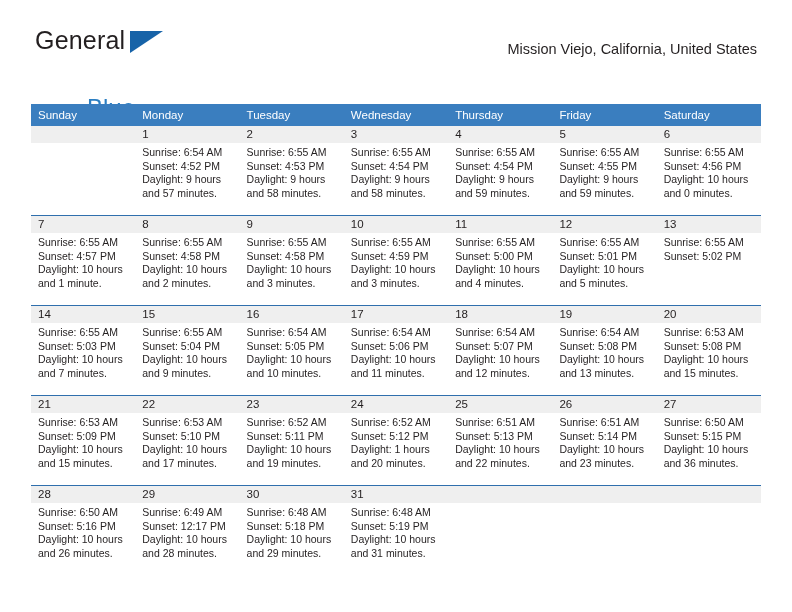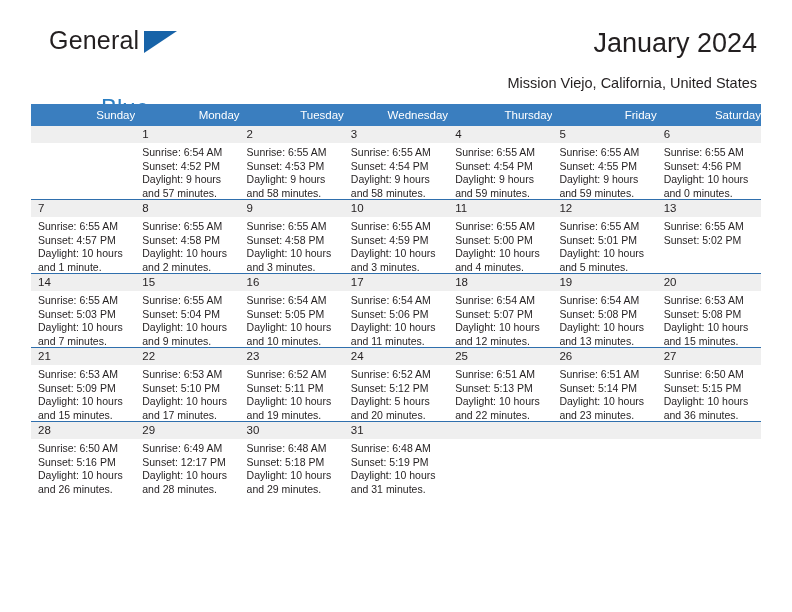--- a/index.html
+++ b/index.html
@@ -18,21 +18,21 @@
   .page {
     position: relative;
     width: 792px;
     height: 612px;
     box-sizing: border-box;
   }
 
   
   .header {
     position: absolute;
-    left: 49px;
+    left: 35px;
     top: 26px;
     right: 35px;
     height: 70px;
   }
 
   .brand {
     position: absolute;
     left: 0;
     top: 0;
     width: 200px;
@@ -91,21 +91,20 @@
     position: absolute;
     left: 31px;
     top: 104px;
     width: 730px;
   }
 
   .weekday-row {
     display: flex;
     background: #3a7ebf;
     height: 22px;
-    text-align: right;
   }
   .weekday {
     flex: 1 1 0;
     color: #ffffff;
     font-size: 11.5px;
     line-height: 22px;
     padding-left: 7px;
     box-sizing: border-box;
     white-space: nowrap;
     overflow: hidden;
@@ -128,21 +127,21 @@
     font-size: 11.5px;
     line-height: 17px;
     padding-left: 7px;
     box-sizing: border-box;
     color: #231f20;
   }
 
   .detail-row {
     display: flex;
     background: #ffffff;
-    height: 56px;
+    height: 72px;
   }
   .detail {
     flex: 1 1 0;
     padding: 3px 6px 0 7px;
     box-sizing: border-box;
     font-size: 10.5px;
     line-height: 13.6px;
     color: #231f20;
   }
   .detail div {
@@ -159,21 +158,20 @@
 
   <div class="header">
 
     <div class="brand">
       <span class="brand-general">General</span>
       <span class="brand-flag"></span>
       <span class="brand-blue">Blue</span>
     </div>
 
     <div class="title-block">
-      <div class="cal-title">January 2024</div>
       <div class="cal-subtitle">Mission Viejo, California, United States</div>
     </div>
 
   </div>
 
   <div class="calendar">
 
     <div class="weekday-row">
       <div class="weekday">Sunday</div>
       <div class="weekday">Monday</div>
@@ -352,21 +350,21 @@
           <div class="daylight">Daylight: 10 hours and 17 minutes.</div>
         </div>
         <div class="detail">
           <div>Sunrise: 6:52 AM</div>
           <div>Sunset: 5:11 PM</div>
           <div class="daylight">Daylight: 10 hours and 19 minutes.</div>
         </div>
         <div class="detail">
           <div>Sunrise: 6:52 AM</div>
           <div>Sunset: 5:12 PM</div>
-          <div class="daylight">Daylight: 5 hours and 20 minutes.</div>
+          <div class="daylight">Daylight: 1 hours and 20 minutes.</div>
         </div>
         <div class="detail">
           <div>Sunrise: 6:51 AM</div>
           <div>Sunset: 5:13 PM</div>
           <div class="daylight">Daylight: 10 hours and 22 minutes.</div>
         </div>
         <div class="detail">
           <div>Sunrise: 6:51 AM</div>
           <div>Sunset: 5:14 PM</div>
           <div class="daylight">Daylight: 10 hours and 23 minutes.</div>

